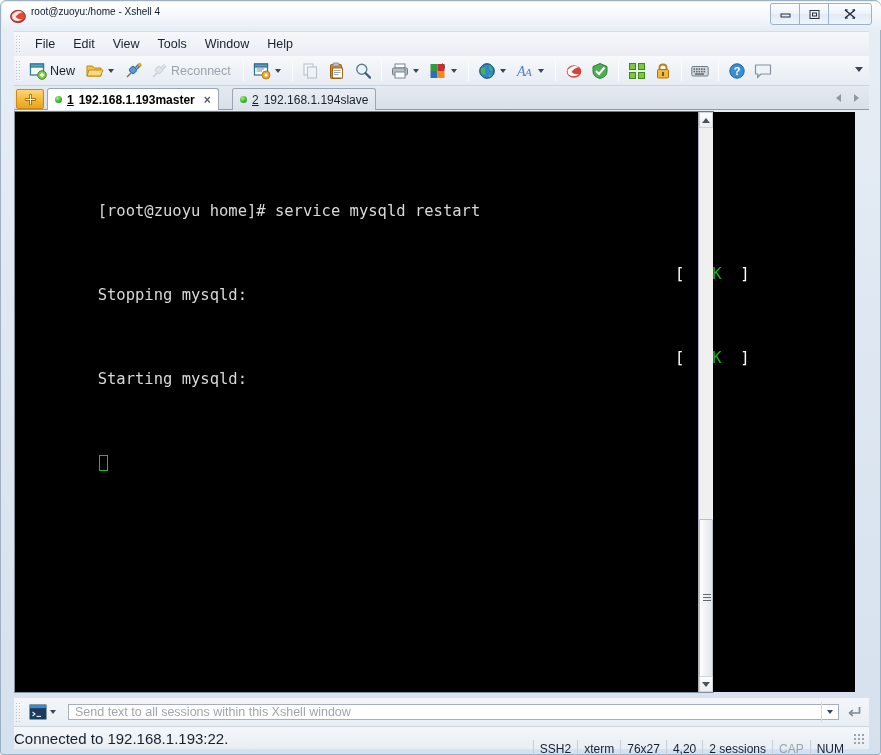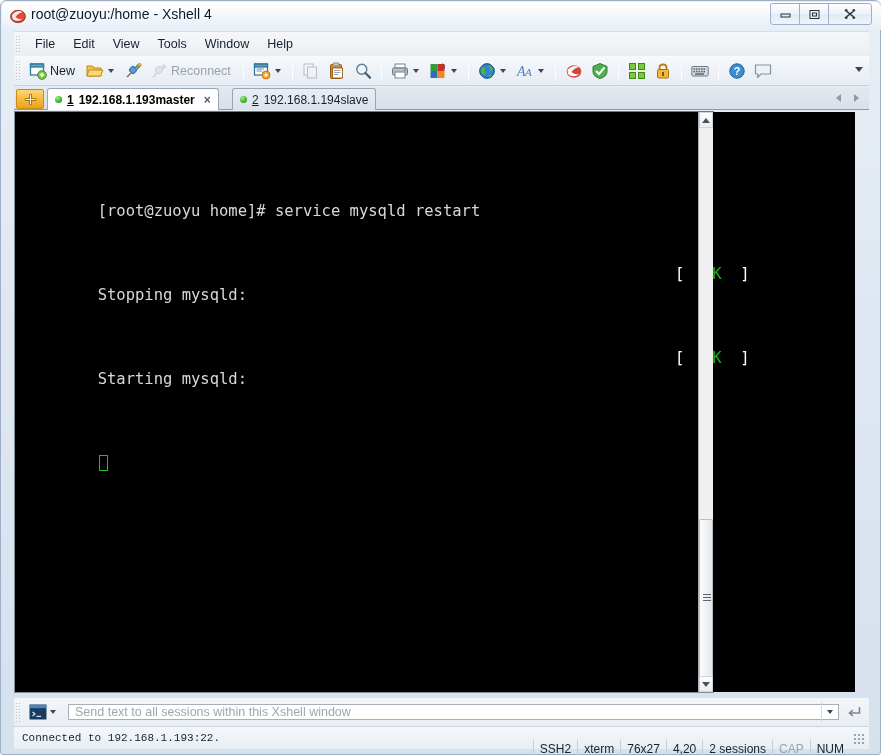--- a/index.html
+++ b/index.html
@@ -28,21 +28,21 @@
 
   
   #title-bar {
     position: absolute; left: 0; top: 0; width: 881px; height: 30px;
   }
   #app-icon {
     position: absolute; left: 8px; top: 6px; width: 18px; height: 18px;
   }
   #title-text {
     position: absolute; left: 30px; top: 5px;
-    font-size: 14px; color: #0a1a2e; white-space: nowrap;
+    font-size: 10px; color: #0a1a2e; white-space: nowrap;
     text-shadow: 0 0 3px #fff, 0 0 5px #fff;
   }
   .win-btn {
     position: absolute; top: 2px; height: 22px; width: 30px;
     background: linear-gradient(to bottom, #fcfdff 0%, #eef3fa 48%, #e2eaf4 52%, #eef4fb 100%);
     border: 1px solid #9db2c9;
     display: flex; align-items: center; justify-content: center;
   }
   #btn-min { left: 769px; border-radius: 2px 0 0 3px; }
   #btn-max { left: 798px; }
@@ -242,21 +242,21 @@
   }
 
   
   #status-bar {
     position: absolute; left: 13px; top: 725px; width: 855px; height: 23px;
     background: linear-gradient(to bottom, #f4f7fa 0%, #e9eef4 100%);
     border-top: 1px solid #ccd5df;
     display: flex; align-items: center;
   }
   #status-text {
-    font-size: 11px; color: #16212e; padding-left: 8px; white-space: nowrap; font-family: Liberation Mono, monospace;
+    font-size: 15px; color: #16212e; white-space: nowrap;
   }
   #status-segments { position:absolute; right: 2px; top: 0; height: 23px; display:flex; align-items:center; }
   .st-seg {
     font-size: 12px; color: #16212e; padding: 0 6px; height: 17px;
     display:flex; align-items:center; white-space: nowrap;
     border-left: 1px solid #c6cfd9;
     margin-top: 20px;
   }
   .st-seg.dim { color: #9aa3ad; }
   #status-grip {

